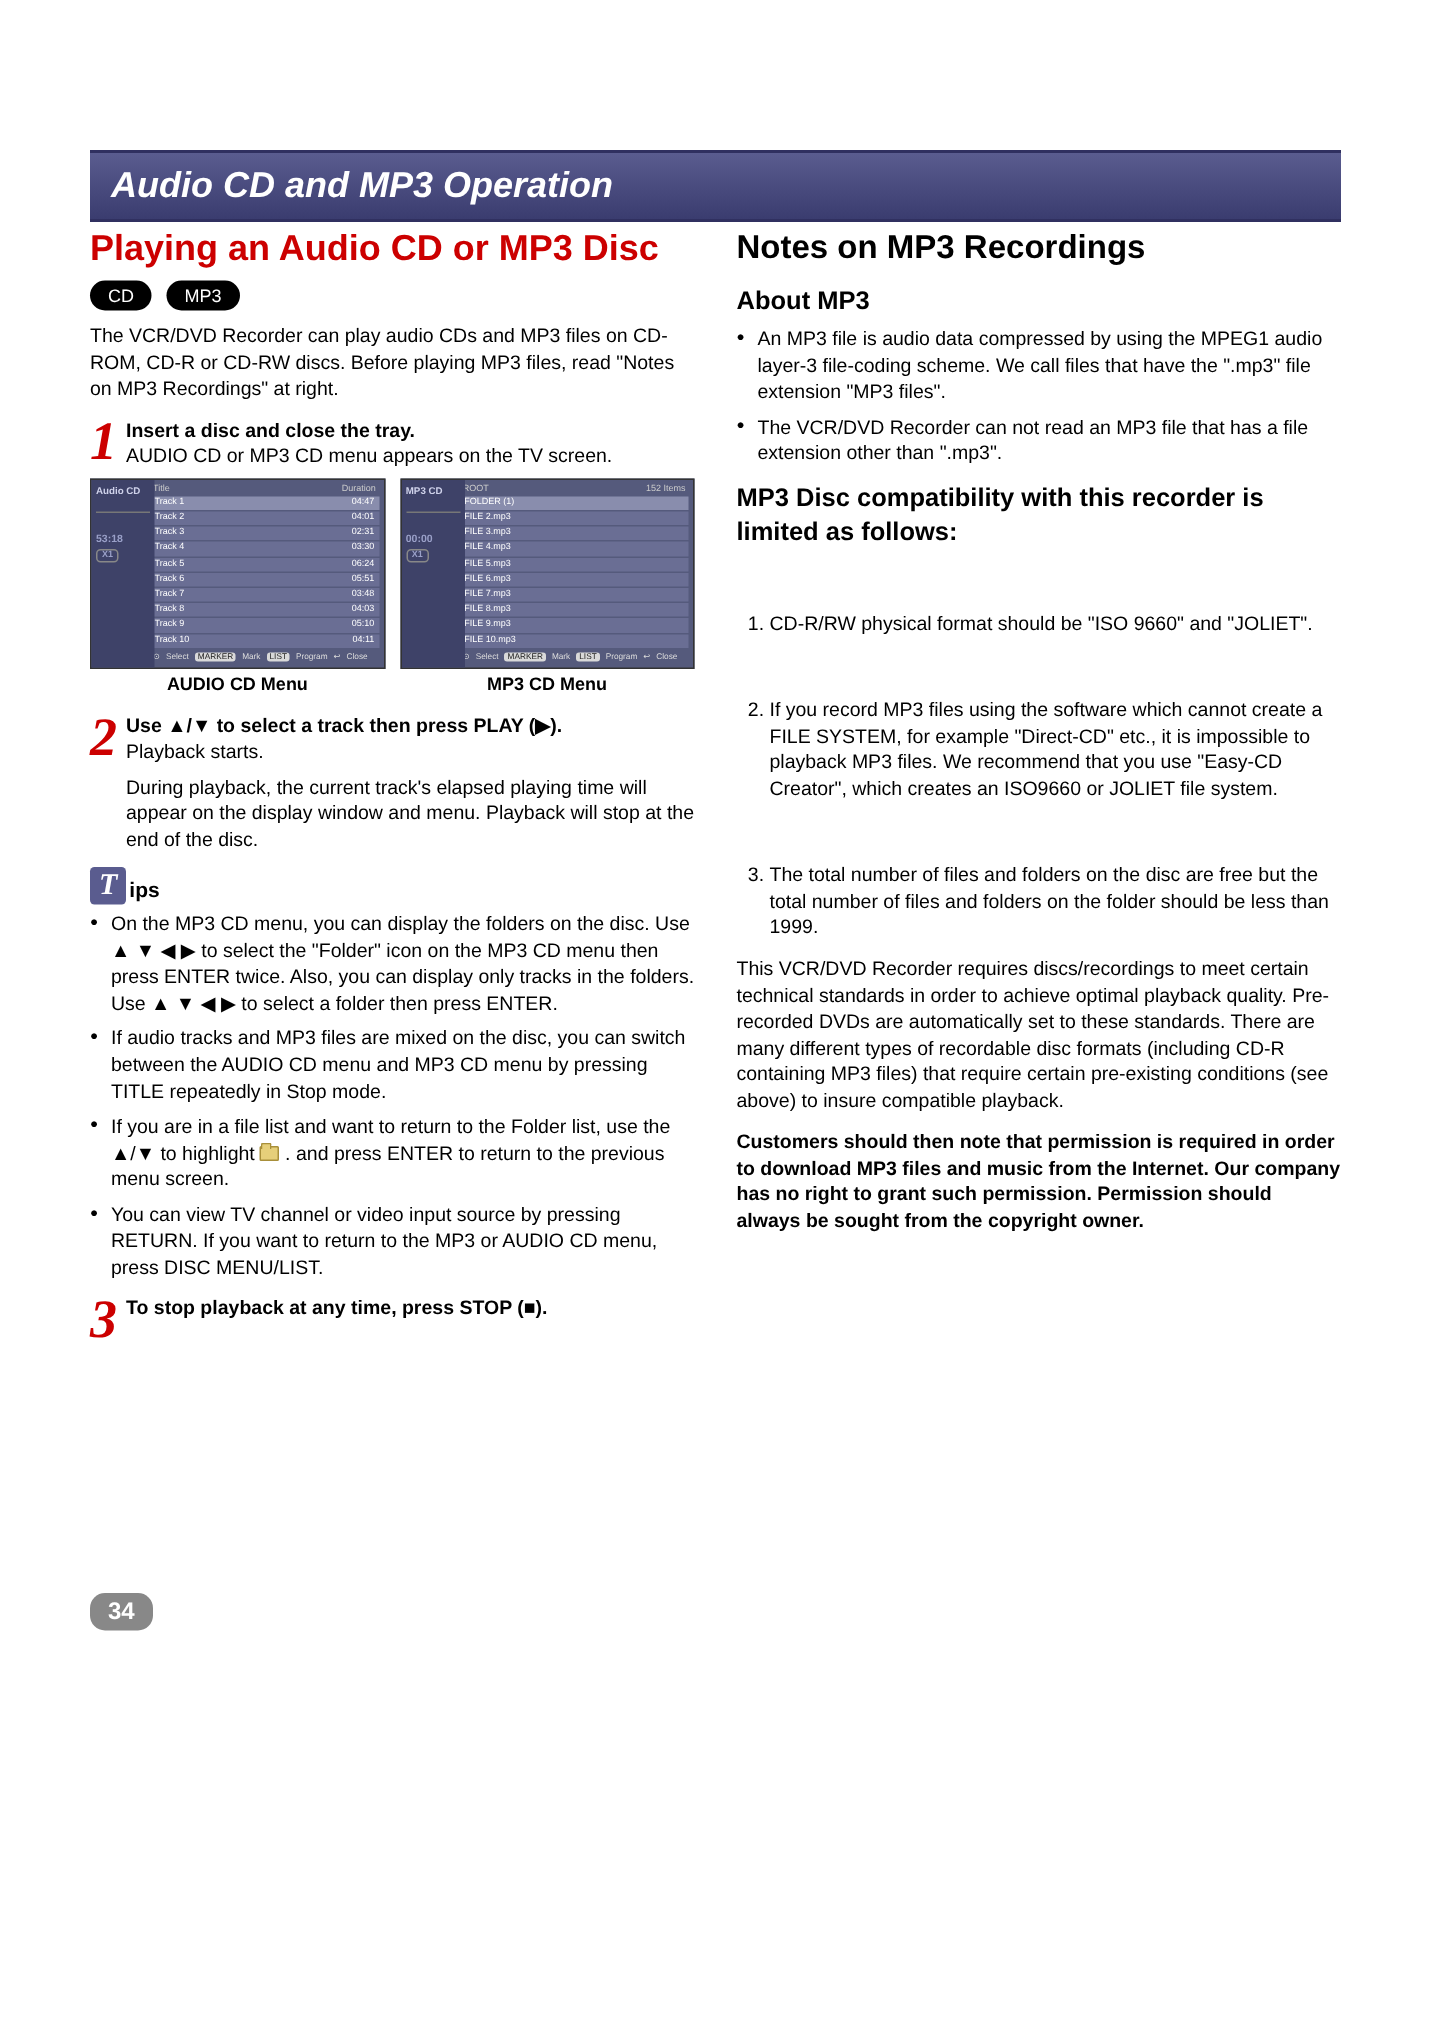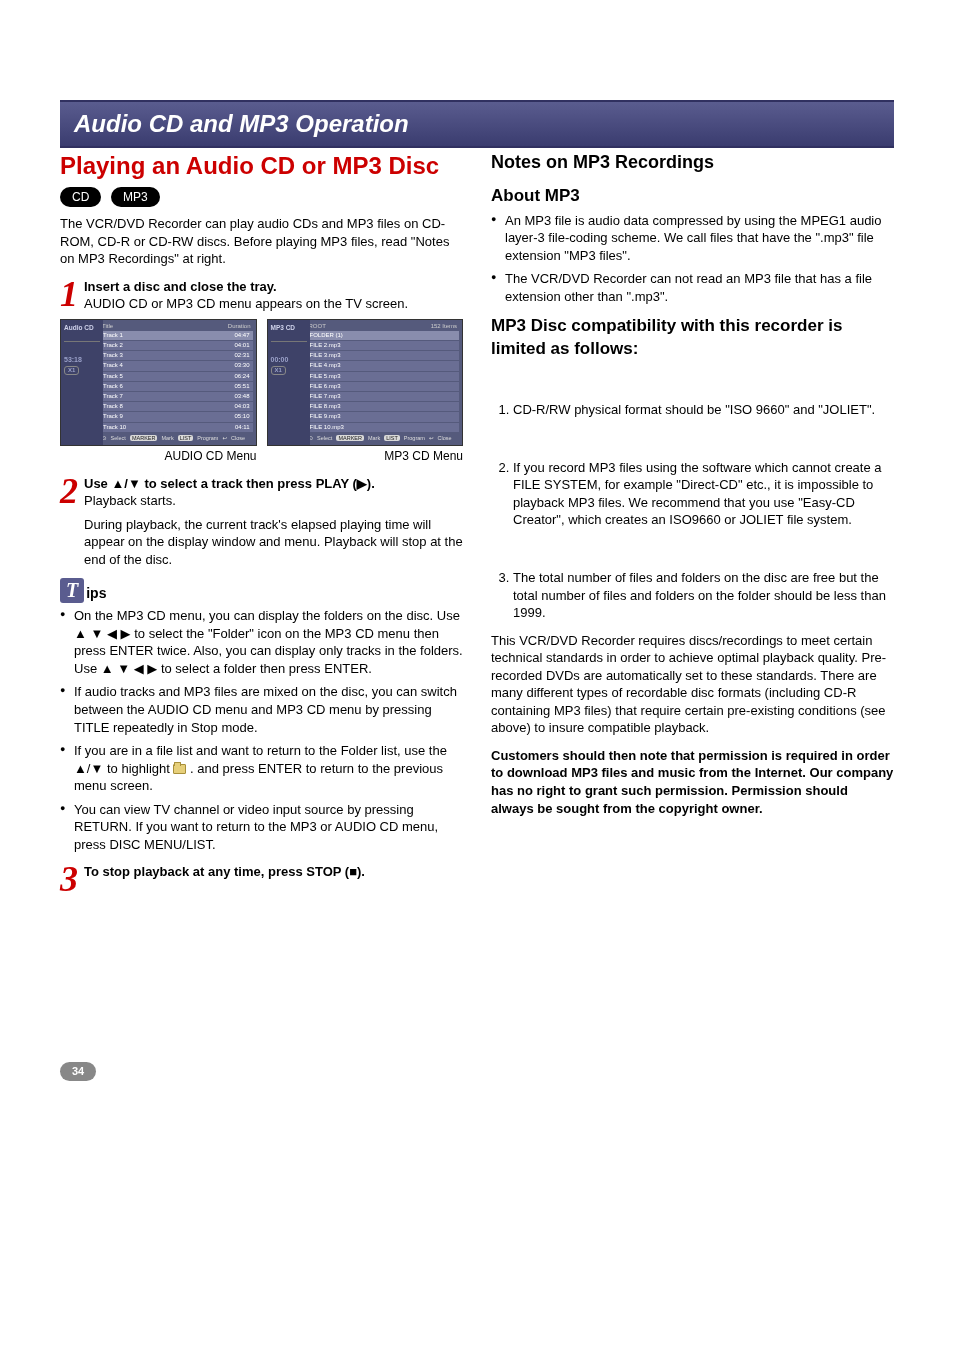--- a/index.html
+++ b/index.html
@@ -35,21 +35,21 @@
     min-width: 0;
   }
   h2.section-red {
     color: #c00;
     font-size: 24px;
     font-weight: bold;
     margin: 0 0 4px 0;
   }
   h2.section-black {
     color: #000;
-    font-size: 18px;
+    font-size: 22px;
     font-weight: bold;
     margin: 0 0 6px 0;
   }
   .pill-row {
     margin: 2px 0 8px 0;
   }
   .pill {
     display: inline-block;
     background: #000;
     color: #fff;
@@ -158,22 +158,22 @@
     padding:0 2px;
     border-radius:2px;
   }
   .menu-captions {
     display:flex;
     gap:10px;
     margin: 2px 0 10px 0;
   }
   .menu-captions div {
     flex:1;
-    text-align:right;
-    font-weight:normal;
+    text-align:center;
+    font-weight:bold;
     font-size:12px;
   }
   .tips-head {
     display:flex;
     align-items:flex-end;
     margin: 8px 0 4px 0;
   }
   .tips-t {
     display:inline-block;
     background:#5a5c8f;
@@ -245,21 +245,21 @@
     border-bottom:none;
     border-radius:1px 1px 0 0;
   }
   .page-num {
     margin-top: 160px;
   }
   .page-num .badge {
     display:inline-block;
     background:#888;
     color:#fff;
-    font-size:11px;
+    font-size:16px;
     font-weight:bold;
     border-radius:10px;
     padding:2px 12px;
   }
   .arrows { font-family: Arial, sans-serif; }
 </style>
 </head>
 <body>
 
 <div class="page">

